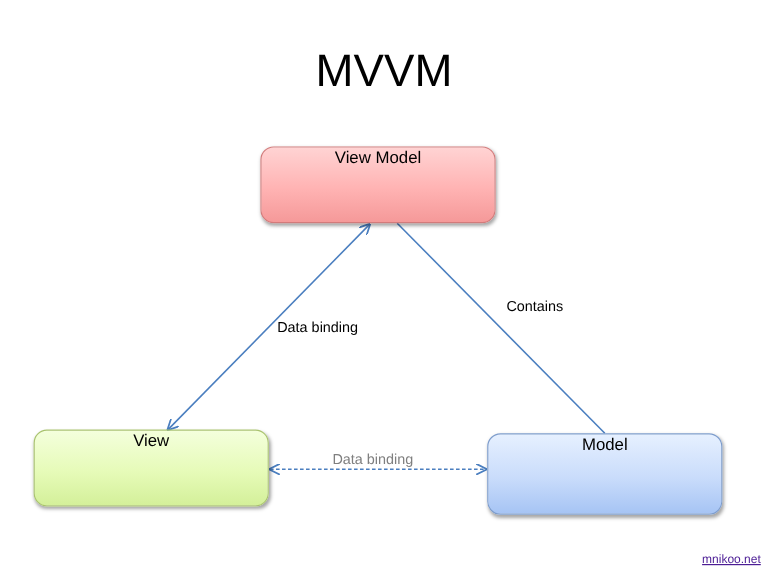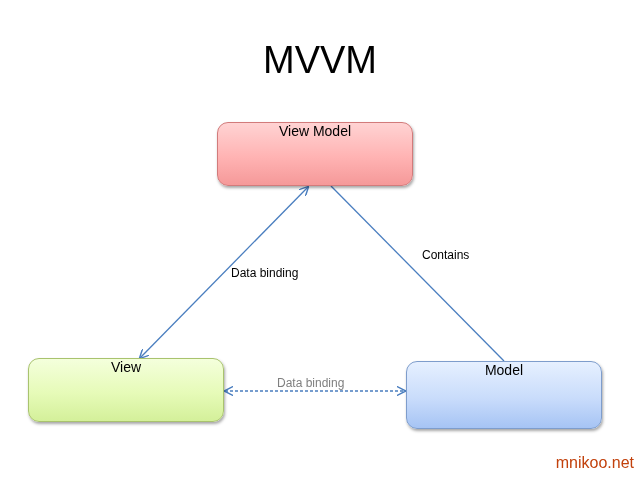--- a/index.html
+++ b/index.html
@@ -33,21 +33,21 @@
       border: 1px solid #7e9dcc;
     }
     svg.edges { position: absolute; left: 0; top: 0; width: 640px; height: 480px; }
     .edge-label {
       position: absolute; font-size: 12px; color: #000; line-height: 14px; white-space: nowrap;
     }
     .lbl-db1 { left: 231px; top: 266px; }
     .lbl-contains { left: 422px; top: 248px; }
     .lbl-db2 { left: 277px; top: 376px; color: #7f7f7f; }
     .watermark {
-      position: absolute; right: 6px; bottom: 8px; font-size: 16px; color: #c2410c;
+      position: absolute; right: 6px; bottom: 8px; font-size: 10px; color: #4c1d95; text-decoration: underline;
     }
   </style>
 </head>
 <body>
 
 <div class="title">MVVM</div>
 
 <svg class="edges" xmlns="http://www.w3.org/2000/svg">
   <defs>
     <marker id="arrowhead" viewBox="0 0 10 10" refX="9" refY="5" markerWidth="7" markerHeight="7" orient="auto-start-reverse">

